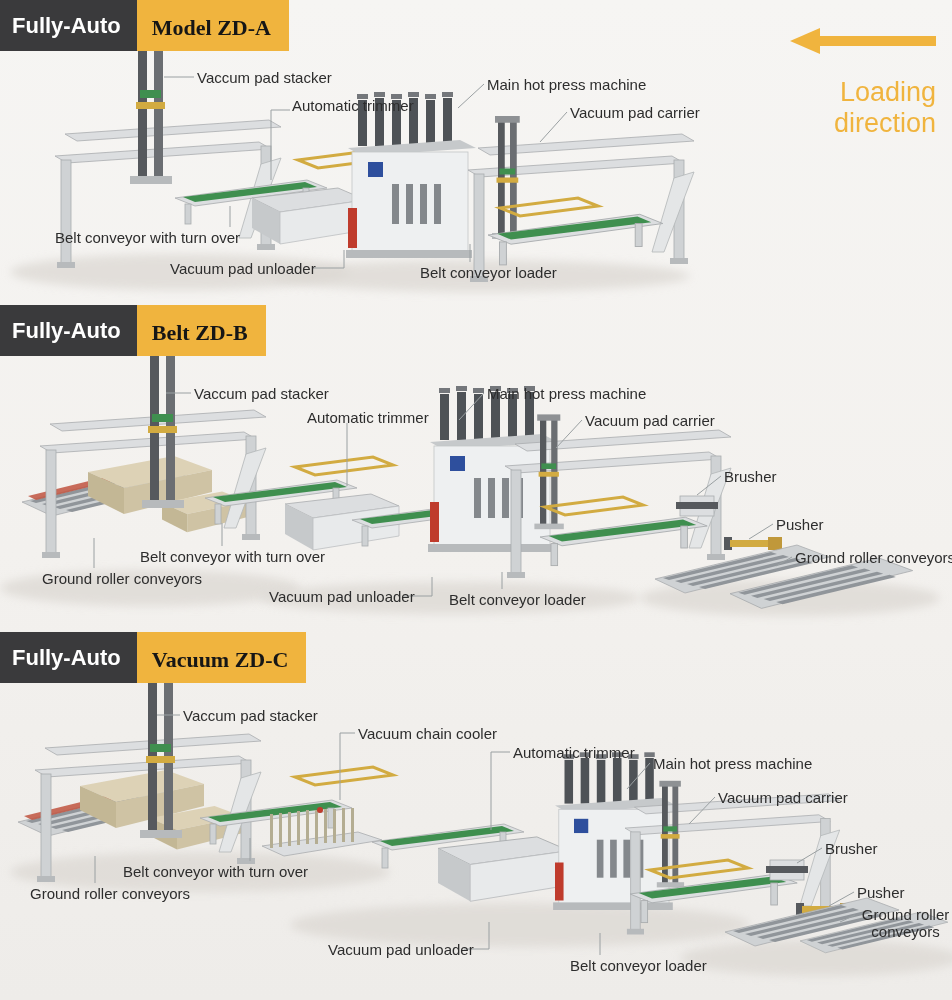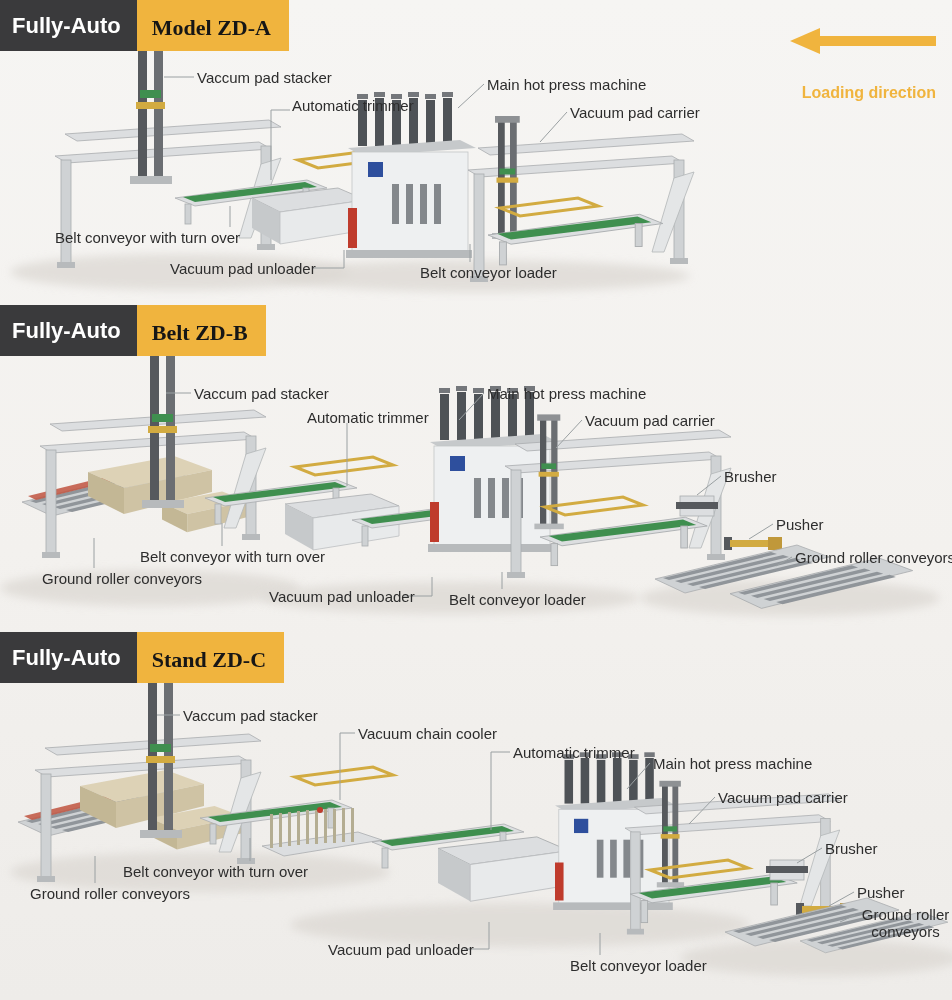--- a/index.html
+++ b/index.html
@@ -23,21 +23,21 @@
   .badge-row.row-a{top:0px;} .badge-row.row-b{top:305px;} .badge-row.row-c{top:632px;}
   .badge{display:flex;align-items:center;font-weight:bold;font-size:22px;line-height:1;}
   .badge.dark{background:var(--badge-dark);color:#ffffff;padding:0 16px 0 12px;}
   .badge.yellow{background:var(--accent-yellow);color:#161616;padding:4px 18px 0 15px;font-family:Liberation Serif, serif;}
   .loading{position:absolute;top:28px;right:16px;width:190px;text-align:right;z-index:4;}
   .arrow{position:relative;height:26px;}
   .arrow .shaft{position:absolute;right:0;top:8px;width:118px;height:10px;background:var(--accent-yellow);}
   .arrow .head{position:absolute;right:116px;top:0;width:0;height:0;
                border-top:13px solid transparent;border-bottom:13px solid transparent;
                border-right:30px solid var(--accent-yellow);}
-  .loading-text{margin-top:30px;font-size:16px;font-weight:bold;color:var(--accent-yellow);}
+  .loading-text{margin-top:23px;font-size:27px;font-weight:normal;color:var(--accent-yellow);}
   
   .mlight{fill:#dcdee0;stroke:#a9acae;stroke-width:.8;}
   .mlight2{fill:#e4e6e7;stroke:#b3b6b8;stroke-width:.8;}
   .mmid{fill:#c6c9cb;}
   .mmid2{fill:#cfd2d4;stroke:#a9acae;stroke-width:.8;}
   .mleg{fill:#cfd2d4;stroke:#a9acae;stroke-width:.8;}
   .mfoot{fill:#b7babc;}
   .tdark{fill:#56595d;} .tdark2{fill:#6b6e72;} .tcap{fill:#8e9194;}
   .agreen{fill:#3f8f4f;}
   .ayellow{fill:#d2ab41;} .ayellow2{fill:#c0983a;}
@@ -266,21 +266,21 @@
   <div class="badge-row row-a">
     <span class="badge dark">Fully-Auto</span>
     <span class="badge yellow">Model ZD-A</span>
   </div>
   <div class="badge-row row-b">
     <span class="badge dark">Fully-Auto</span>
     <span class="badge yellow">Belt ZD-B</span>
   </div>
   <div class="badge-row row-c">
     <span class="badge dark">Fully-Auto</span>
-    <span class="badge yellow">Stand ZD-C</span>
+    <span class="badge yellow">Vacuum ZD-C</span>
   </div>
 
   <div class="loading">
     <div class="arrow">
       <span class="head"></span>
       <span class="shaft"></span>
     </div>
     <div class="loading-text">Loading direction</div>
   </div>
 

